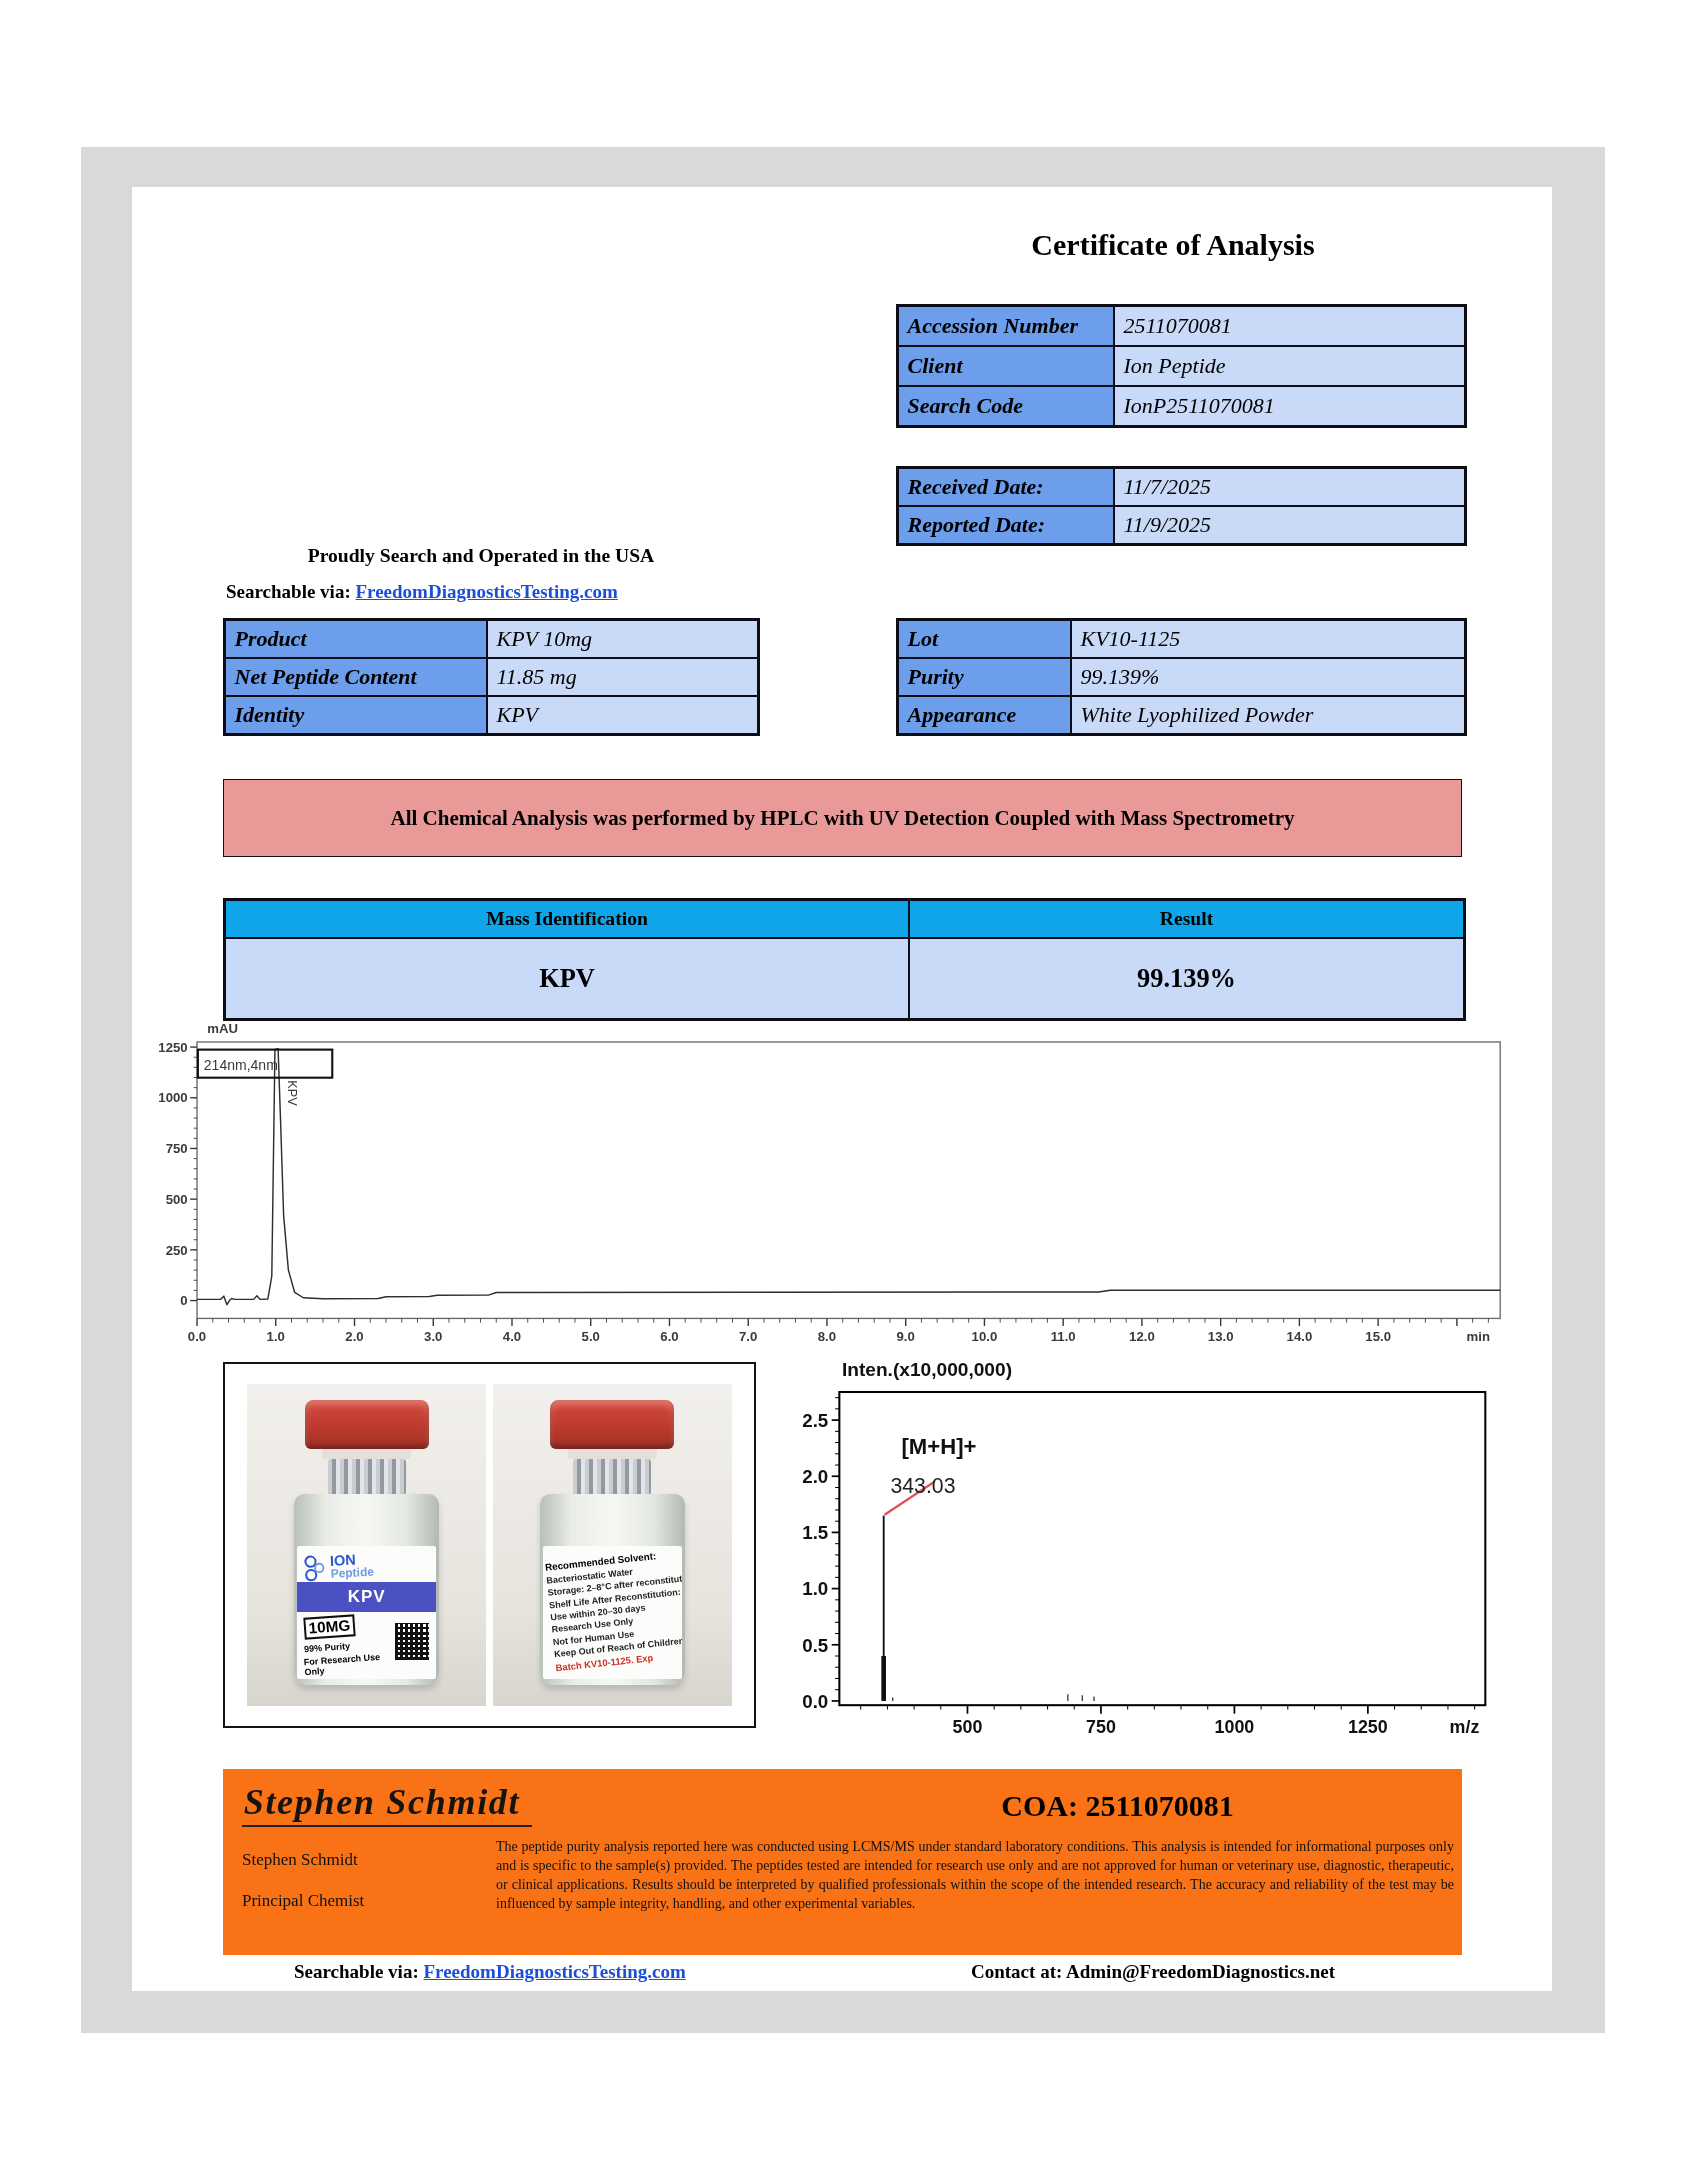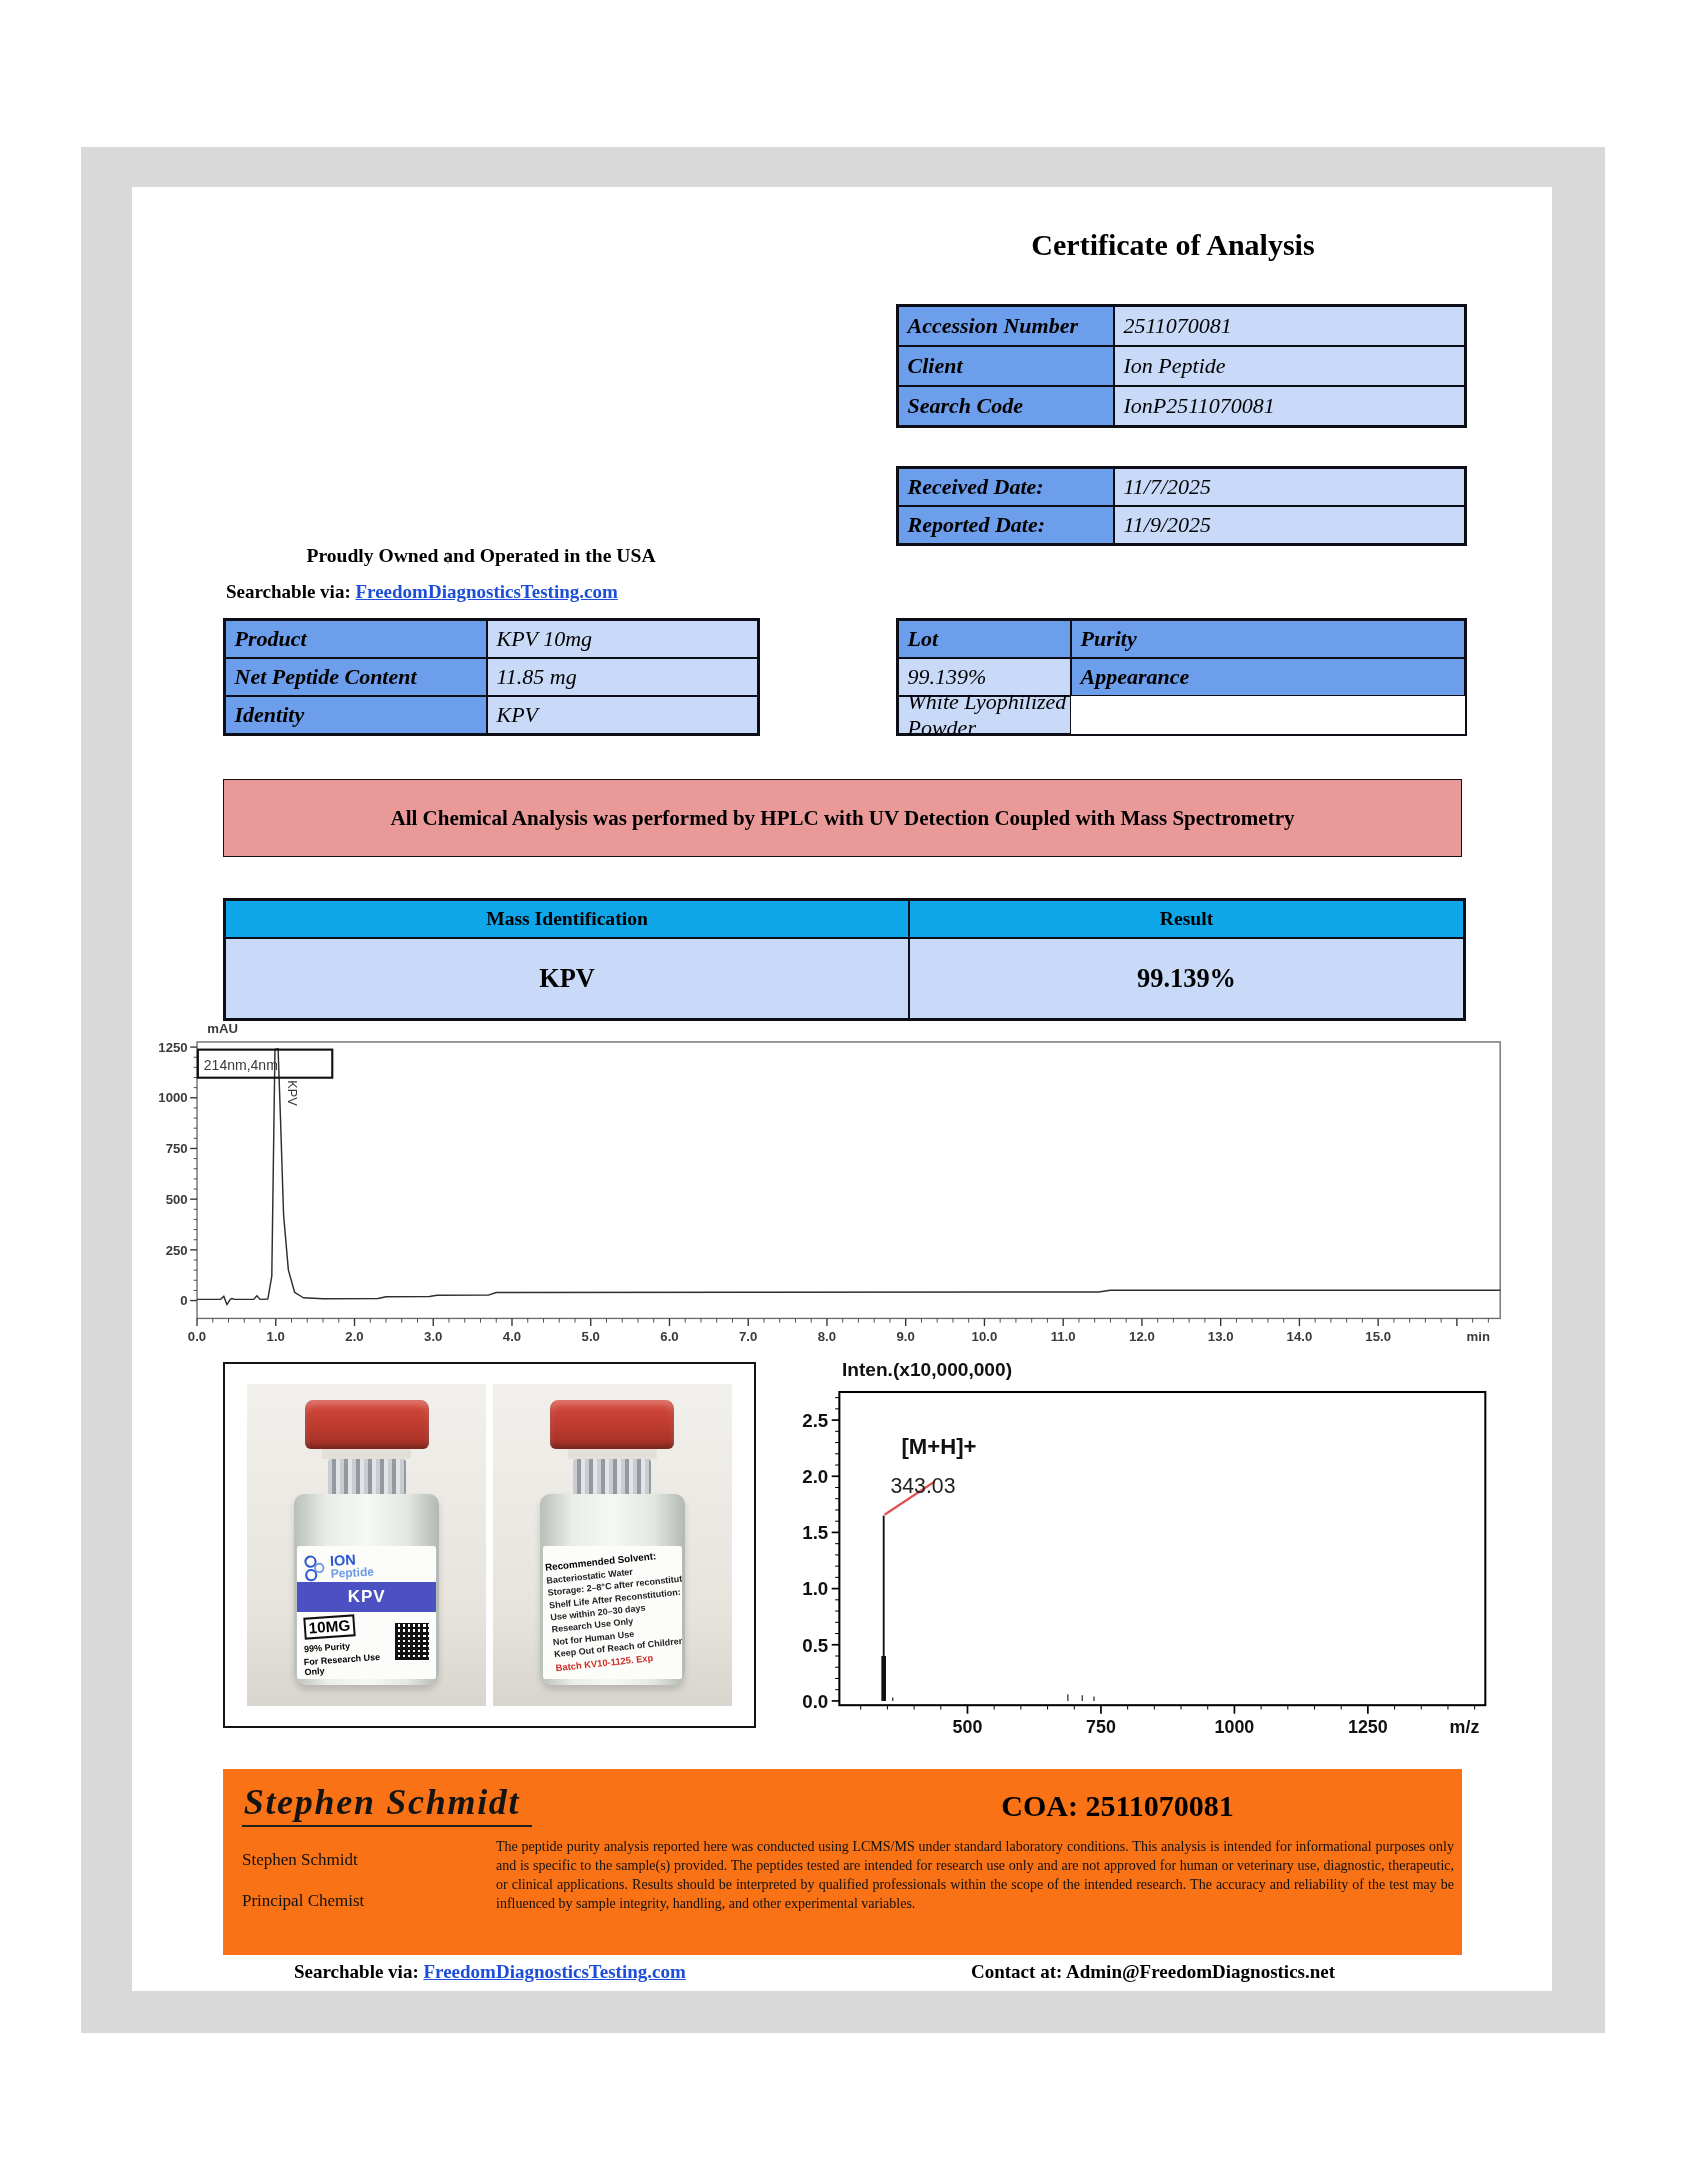--- a/index.html
+++ b/index.html
@@ -89,21 +89,21 @@
   .bottom-right{left:839px;top:1774px;font-weight:bold;font-size:19px;color:#000;}
 </style>
 </head>
 <body>
 
 <div class="frame"></div>
 
 <div class="page">
 
   <div class="abs artifact"></div>
-  <div class="abs tagline">Proudly Owned and Operated in the USA</div>
+  <div class="abs tagline">Proudly Search and Operated in the USA</div>
   <div class="abs search-line">
     <span>Searchable via:</span>
     <a class="lnk">FreedomDiagnosticsTesting.com</a>
   </div>
 
   <div class="abs doc-title">Certificate of Analysis</div>
 
   <div class="tbl" style="left:764px;top:117px;width:567px;grid-template-columns:216px 1fr;grid-auto-rows:40px;">
     <div class="cl">Accession Number</div>
     <div class="cv">2511070081</div>
@@ -124,20 +124,21 @@
     <div class="cl">Product</div>
     <div class="cv">KPV 10mg</div>
     <div class="cl">Net Peptide Content</div>
     <div class="cv">11.85 mg</div>
     <div class="cl">Identity</div>
     <div class="cv">KPV</div>
   </div>
 
   <div class="tbl" style="left:764px;top:431px;width:567px;grid-template-columns:173px 1fr;grid-auto-rows:38px;">
     <div class="cl">Lot</div>
+    <div class="cv">KV10-1125</div>
     <div class="cl">Purity</div>
     <div class="cv">99.139%</div>
     <div class="cl">Appearance</div>
     <div class="cv">White Lyophilized Powder</div>
   </div>
 
   <div class="abs banner">All Chemical Analysis was performed by HPLC with UV Detection Coupled with Mass Spectrometry</div>
 
   <div class="abs mass-tbl">
     <div class="mh">Mass Identification</div>

